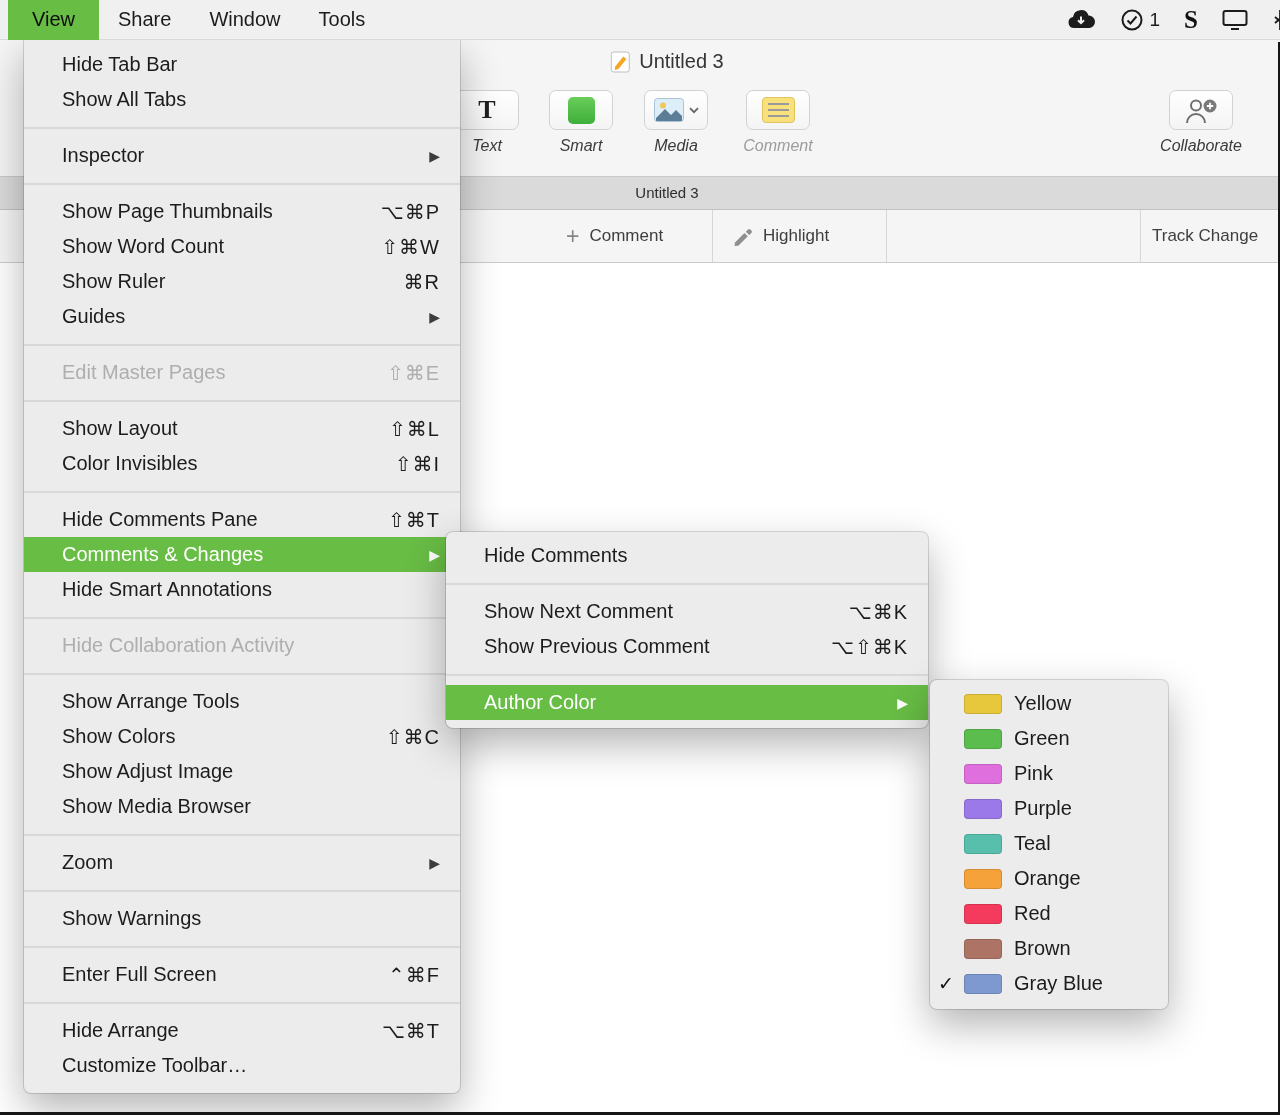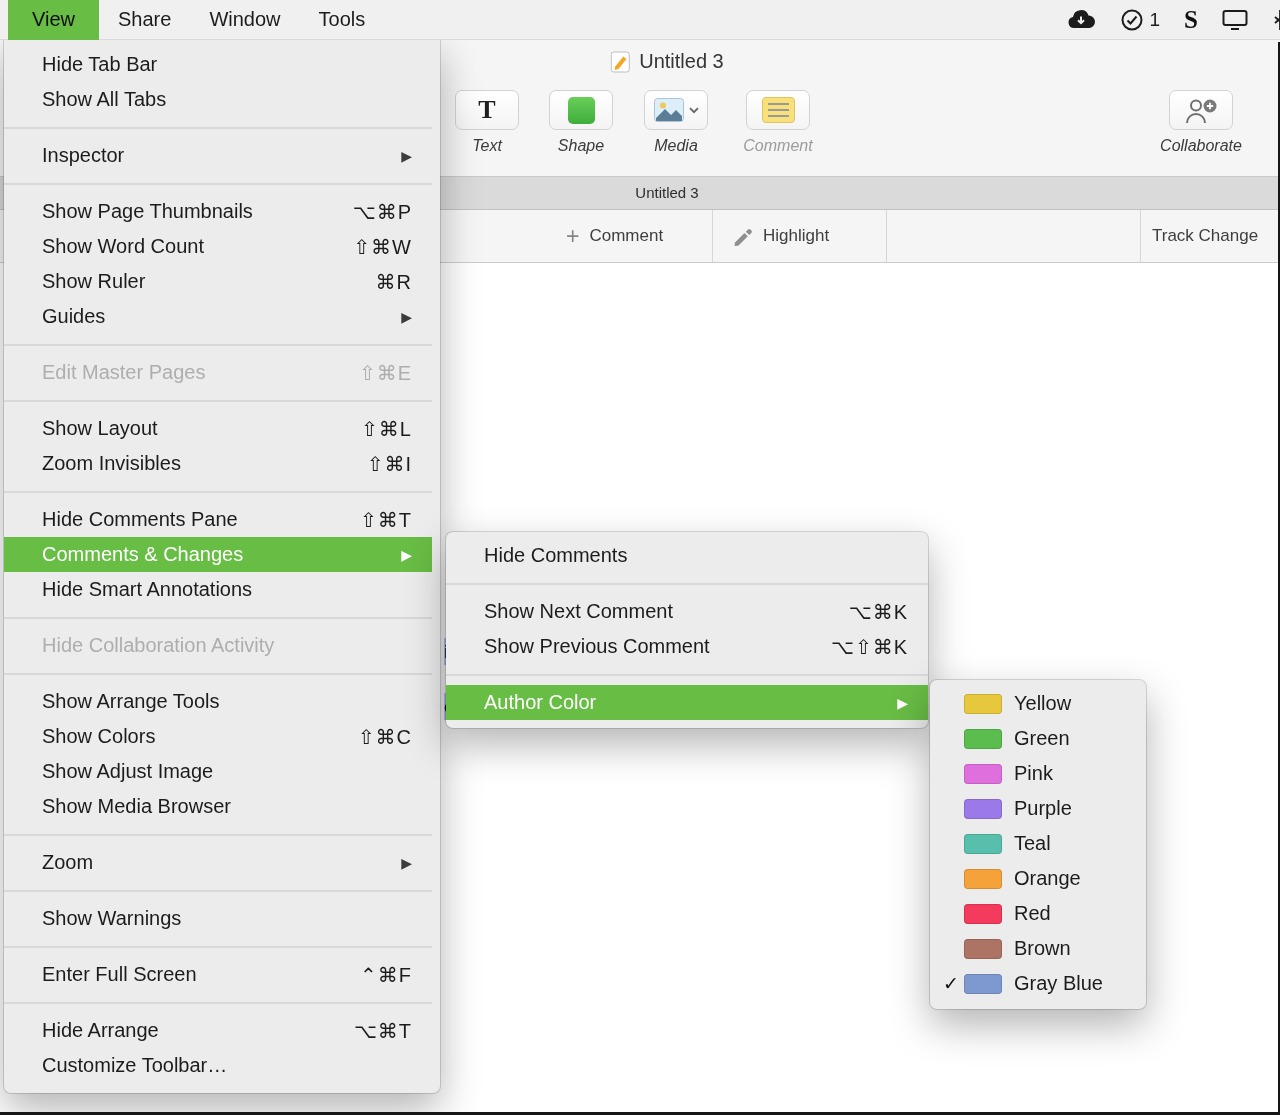--- a/index.html
+++ b/index.html
@@ -62,23 +62,23 @@
   
   .docarea { position:absolute; top:263px; left:0; width:1280px; height:852px; background:#ffffff; }
   .docline { position:absolute; font-size:19px; color:#000; white-space:pre; }
   .hl { background:#B9CBF3; padding:3px 0; }
 
   
   .menu {
     position:absolute; background:#ECECEC;
     box-shadow:0 0 0 1px rgba(0,0,0,0.14), 0 16px 40px rgba(0,0,0,0.30);
   }
-  .view-menu { left:4px; top:40px; width:436px; border-radius:0 0 7px 7px; padding:7px 8px 10px 0; z-index:50; }
+  .view-menu { left:24px; top:40px; width:436px; border-radius:0 0 7px 7px; padding:7px 0 10px 0; z-index:50; }
   .sub-menu  { left:446px; top:532px; width:482px; border-radius:7px; padding:6px 0 8px 0; z-index:51; }
-  .color-menu{ left:930px; top:680px; width:216px; border-radius:7px; padding:6px 0 8px 0; z-index:52;text-align:center; }
+  .color-menu{ left:930px; top:680px; width:238px; border-radius:7px; padding:6px 0 8px 0; z-index:52; }
 
   .mi { height:35px; display:flex; align-items:center; padding:0 20px 0 38px;
     font-size:20px; color:#1c1c1c; }
   .mi .lab { white-space:nowrap; }
   .mi .sc { margin-left:auto; letter-spacing:1px; white-space:nowrap; }
   .mi .arr { margin-left:auto; font-size:14px; color:#3c3c3c; }
   .mi.sel { background:#68BD45; color:#ffffff; }
   .mi.sel .arr { color:#ffffff; }
   .mi.dis { color:#aeaeae;justify-content:space-between; }
   .sep { height:2px; background:#D8D8D8; margin:9.5px 0; }
@@ -152,21 +152,21 @@
   <div class="tbtn" style="left:439px">
     <div class="iconrect">
         <span class="tglyph-T">T</span>
       </div>
     <div class="blabel">Text</div>
   </div>
   <div class="tbtn" style="left:533px">
     <div class="iconrect">
         <div class="tglyph-shape"></div>
       </div>
-    <div class="blabel">Shape</div>
+    <div class="blabel">Smart</div>
   </div>
   <div class="tbtn" style="left:628px">
     <div class="iconrect">
       <svg width="30" height="24" viewBox="0 0 30 24">
         <rect x="0.5" y="0.5" width="29" height="23" rx="3" fill="#DDEEF9" stroke="#A9C4D6"></rect>
         <circle cx="9" cy="7.5" r="3" fill="#F0C75A"></circle>
         <path d="M2 20 L11 11 L17 17 L22 12 L28 18 V23 H2 Z" fill="#5B7D95"></path>
       </svg>
       <svg width="10" height="7" viewBox="0 0 10 7">
         <path d="M1 1.2 L5 5.2 L9 1.2" stroke="#666" stroke-width="1.8" fill="none"></path>
@@ -257,21 +257,21 @@
   <div class="mi dis">
       <span class="lab">Edit Master Pages</span>
       <span class="sc">⇧⌘E</span>
     </div>
   <div class="sep"></div>
   <div class="mi">
       <span class="lab">Show Layout</span>
       <span class="sc">⇧⌘L</span>
     </div>
   <div class="mi">
-      <span class="lab">Zoom Invisibles</span>
+      <span class="lab">Color Invisibles</span>
       <span class="sc">⇧⌘I</span>
     </div>
   <div class="sep"></div>
   <div class="mi">
       <span class="lab">Hide Comments Pane</span>
       <span class="sc">⇧⌘T</span>
     </div>
   <div class="mi sel">
       <span class="lab">Comments &amp; Changes</span>
       <span class="arr">▶</span>

